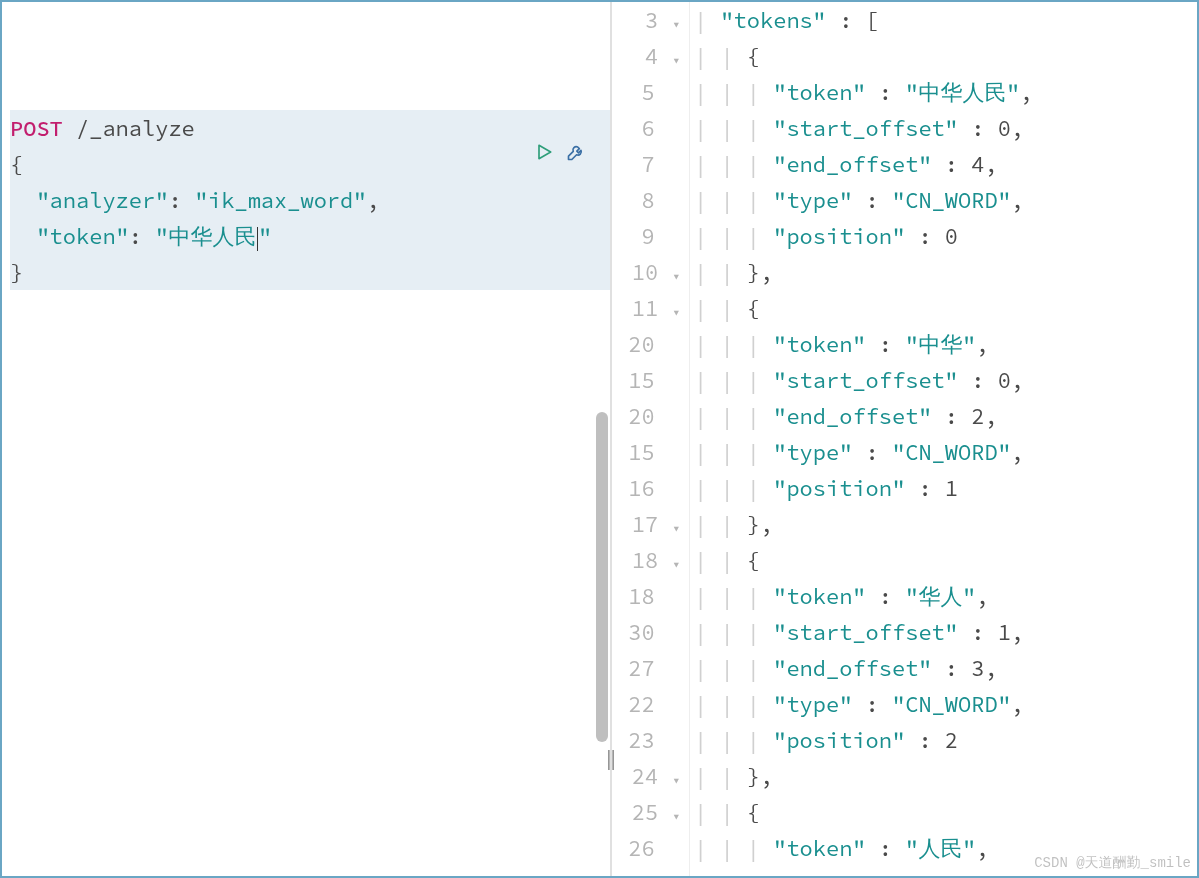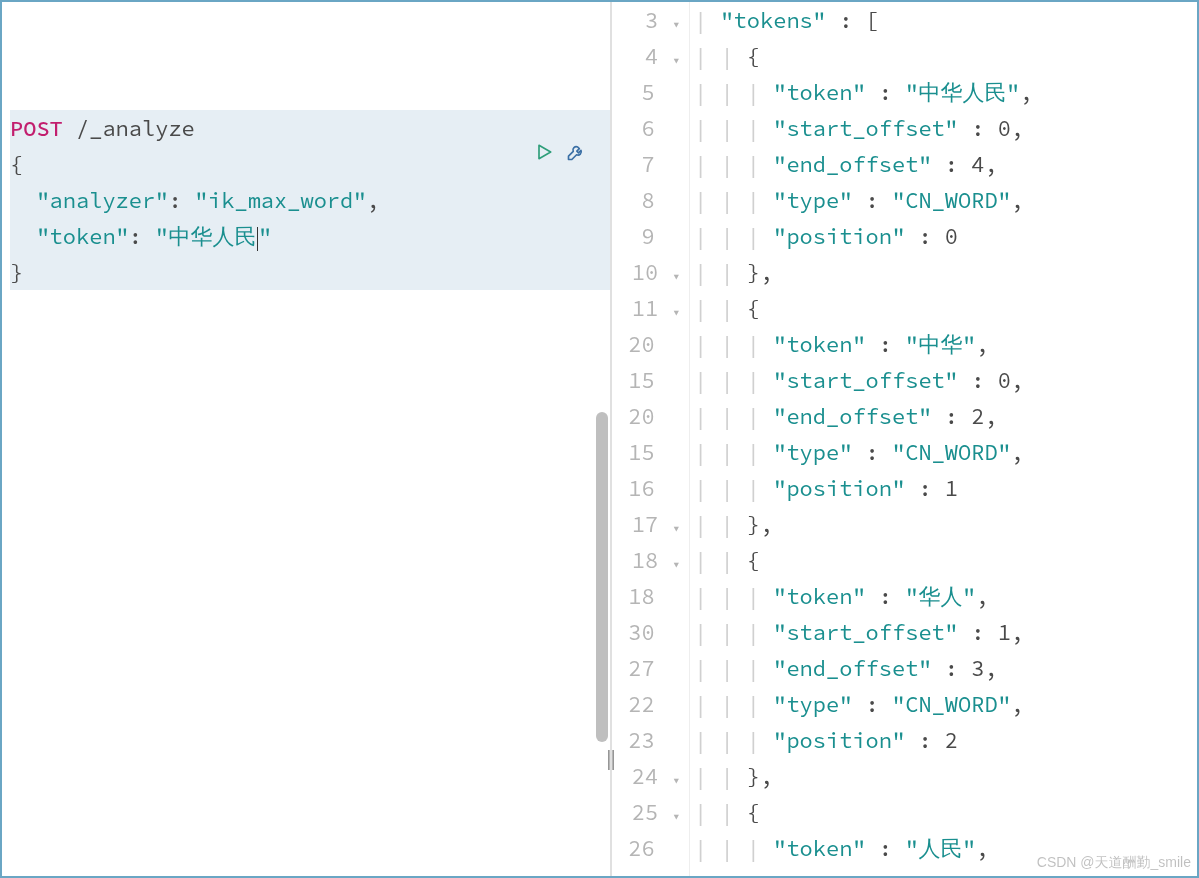--- a/index.html
+++ b/index.html
@@ -74,21 +74,21 @@
     width: 18px; height: 30px;
     display:flex; align-items:center; justify-content:center;
     color:#8a8a8a;
     font-size:20px;
   }
   .watermark {
     position: absolute;
     right: 6px; bottom: 4px;
     font-size: 14px;
     color: rgba(0,0,0,0.25);
-    font-family: Liberation Sans, sans-serif;
+    font-family: Liberation Mono, monospace;
   }
   .cursor-caret::after{
     content:"";
     display:inline-block;
     width:1px;height:24px;
     background:#333;
     vertical-align:middle;
     margin-left:1px;
   }
 </style>

